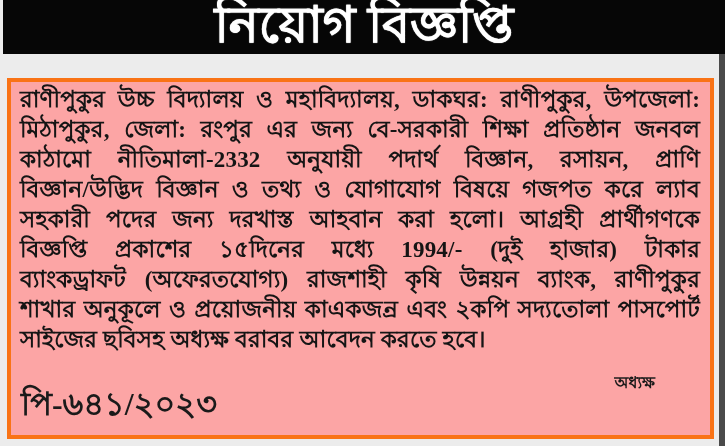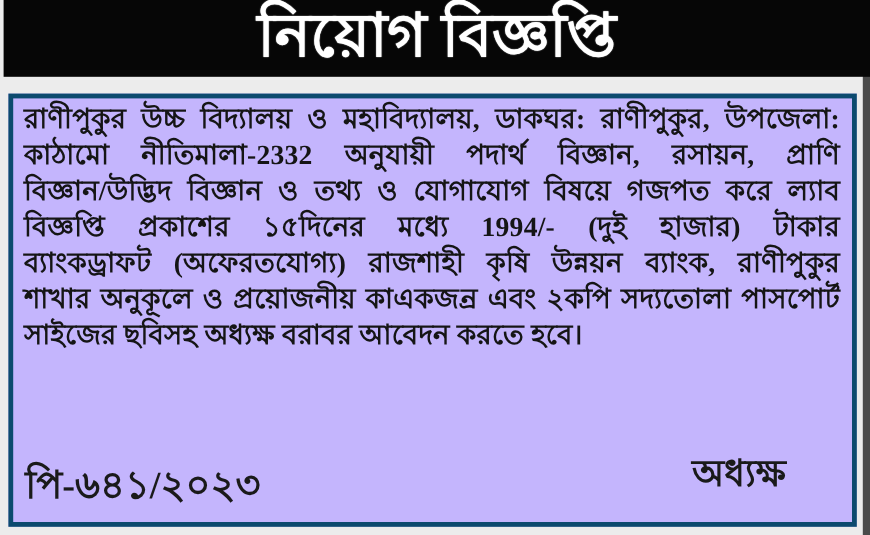--- a/index.html
+++ b/index.html
@@ -17,42 +17,42 @@
   
   .edge-strip {
     position: absolute;
     top: 0; right: 0; bottom: 0;
     width: 6px;
     background: #4a4a4a;
   }
   .header-band {
     position: absolute;
     top: 0; left: 3px; right: 0;
-    height: 64px;
+    height: 54px;
     background: #060606;
     display: flex;
     align-items: center;
     justify-content: center;
   }
   .header-title {
     color: #ffffff;
     font-size: 50px;
     font-weight: bold;
     line-height: 1;
     padding-bottom: 4px;
     text-shadow: 0 0 1px #fff;
   }
   .body-box {
     position: absolute;
     top: 78px;
     left: 7px;
     right: 11px;
     bottom: 7px;
-    background: #c4b5fd;
-    border: 4px solid #0c4a6e;
+    background: #fca5a5;
+    border: 4px solid #f97316;
     box-sizing: border-box;
     padding: 3px 10px 0 9px;
   }
   .notice-line {
     font-size: 23px;
     font-weight: bold;
     line-height: 30px;
     color: #151515;
     text-align: justify;
     text-align-last: justify;
@@ -61,21 +61,21 @@
   }
   .notice-line.last {
     text-align: left;
     text-align-last: left;
     white-space: normal;
   }
   .signature {
     position: absolute;
     top: 288px;
     right: 55px;
-    font-size: 31px;
+    font-size: 16px;
     font-weight: bold;
     color: #1a1a1a;
   }
   .reference {
     position: absolute;
     bottom: 2px;
     left: 10px;
     font-size: 32px;
     font-weight: bold;
     color: #1a1a1a;
@@ -85,22 +85,24 @@
 <body>
 
 <div class="edge-strip"></div>
 
 <div class="header-band">
   <div class="header-title">নিয়োগ বিজ্ঞপ্তি</div>
 </div>
 
 <div class="body-box">
   <div class="notice-line">রাণীপুকুর উচ্চ বিদ্যালয় ও মহাবিদ্যালয়, ডাকঘর: রাণীপুকুর, উপজেলা:</div>
+  <div class="notice-line">মিঠাপুকুর, জেলা: রংপুর এর জন্য বে-সরকারী শিক্ষা প্রতিষ্ঠান জনবল</div>
   <div class="notice-line">কাঠামো নীতিমালা-2332 অনুযায়ী পদার্থ বিজ্ঞান, রসায়ন, প্রাণি</div>
   <div class="notice-line">বিজ্ঞান/উদ্ভিদ বিজ্ঞান ও তথ্য ও যোগাযোগ বিষয়ে গজপত করে ল্যাব</div>
+  <div class="notice-line">সহকারী পদের জন্য দরখাস্ত আহবান করা হলো। আগ্রহী প্রার্থীগণকে</div>
   <div class="notice-line">বিজ্ঞপ্তি প্রকাশের ১৫দিনের মধ্যে 1994/- (দুই হাজার) টাকার</div>
   <div class="notice-line">ব্যাংকড্রাফট (অফেরতযোগ্য) রাজশাহী কৃষি উন্নয়ন ব্যাংক, রাণীপুকুর</div>
   <div class="notice-line">শাখার অনুকূলে ও প্রয়োজনীয় কাএকজন্র এবং ২কপি সদ্যতোলা পাসপোর্ট</div>
   <div class="notice-line last">সাইজের ছবিসহ অধ্যক্ষ বরাবর আবেদন করতে হবে।</div>
 
   <div class="signature">অধ্যক্ষ</div>
 
   <div class="reference">পি-৬৪১/২০২৩</div>
 </div>
 

